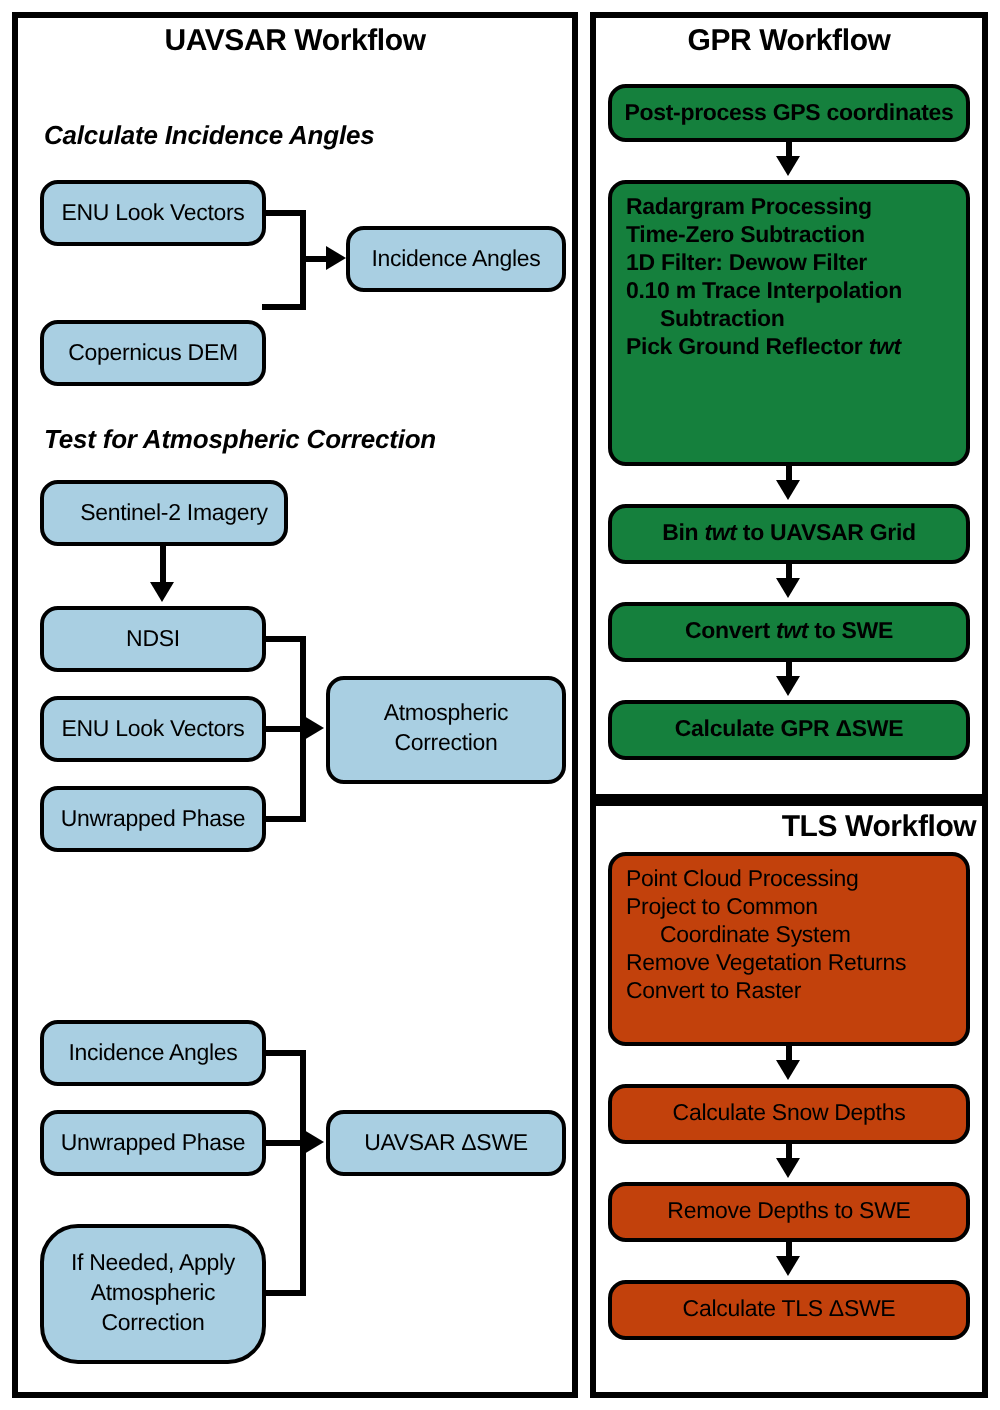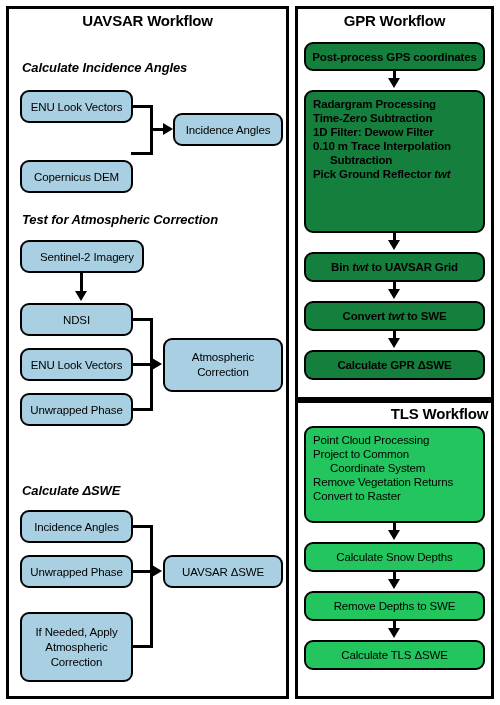--- a/index.html
+++ b/index.html
@@ -61,21 +61,21 @@
     align-items: center;
     justify-content: center;
     text-align: center;
     font-size: 11.5px;
     line-height: 14px;
     letter-spacing: -0.15px;
     padding: 0 4px;
   }
   .node.blue  { background: #a9cfe2; }
   .node.pink  { background: #15803d; font-weight: bold; }
-  .node.green { background: #22c55e; }
+  .node.green { background: #c2410c; }
 
   .node .inner { width: 100%; }
   .node.multiline .inner { line-height: 15px; }
 
   
   .node.listbox {
     align-items: flex-start;
     padding: 5px 7px 5px 7px;
     font-size: 11.5px;
   }
@@ -167,31 +167,30 @@
   <div class="hline" style="left:131px; top:318px; width:22px;"></div>
   <div class="hline" style="left:131px; top:363px; width:22px;"></div>
   <div class="hline" style="left:131px; top:408px; width:22px;"></div>
   <div class="vline" style="left:150px; top:318px; height:93px;"></div>
   <div class="arrow-right" style="left:152px; top:358px;"></div>
 
   <div class="node blue multiline" style="left:163px; top:338px; width:120px; height:54px;">
     <span class="inner">Atmospheric Correction</span>
   </div>
 
-  <div class="section-heading" style="left:22px; top:483px;">Calculate ΔSWE</div>
 
   <div class="node blue" style="left:20px; top:510px; width:113px; height:33px;">
     <span class="inner">Incidence Angles</span>
   </div>
 
   <div class="node blue" style="left:20px; top:555px; width:113px; height:33px;">
     <span class="inner">Unwrapped Phase</span>
   </div>
 
-  <div class="node blue multiline" style="left:20px; top:612px; width:113px; height:70px;">
+  <div class="node blue multiline" style="left:20px; top:612px; width:113px; height:70px;border-radius:19px;">
     <span class="inner">If Needed, Apply Atmospheric Correction</span>
   </div>
 
   <div class="hline" style="left:131px; top:525px; width:22px;"></div>
   <div class="hline" style="left:131px; top:570px; width:22px;"></div>
   <div class="hline" style="left:131px; top:645px; width:22px;"></div>
   <div class="vline" style="left:150px; top:525px; height:123px;"></div>
   <div class="arrow-right" style="left:152px; top:565px;"></div>
 
   <div class="node blue" style="left:163px; top:555px; width:120px; height:33px;">

